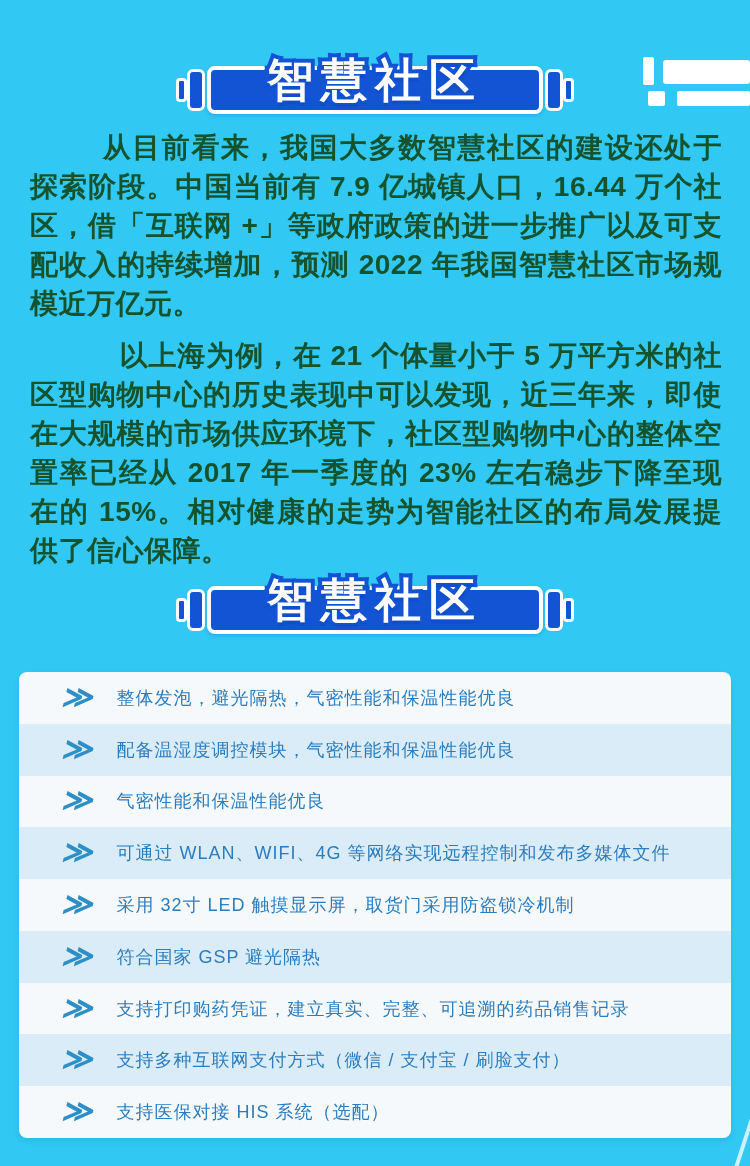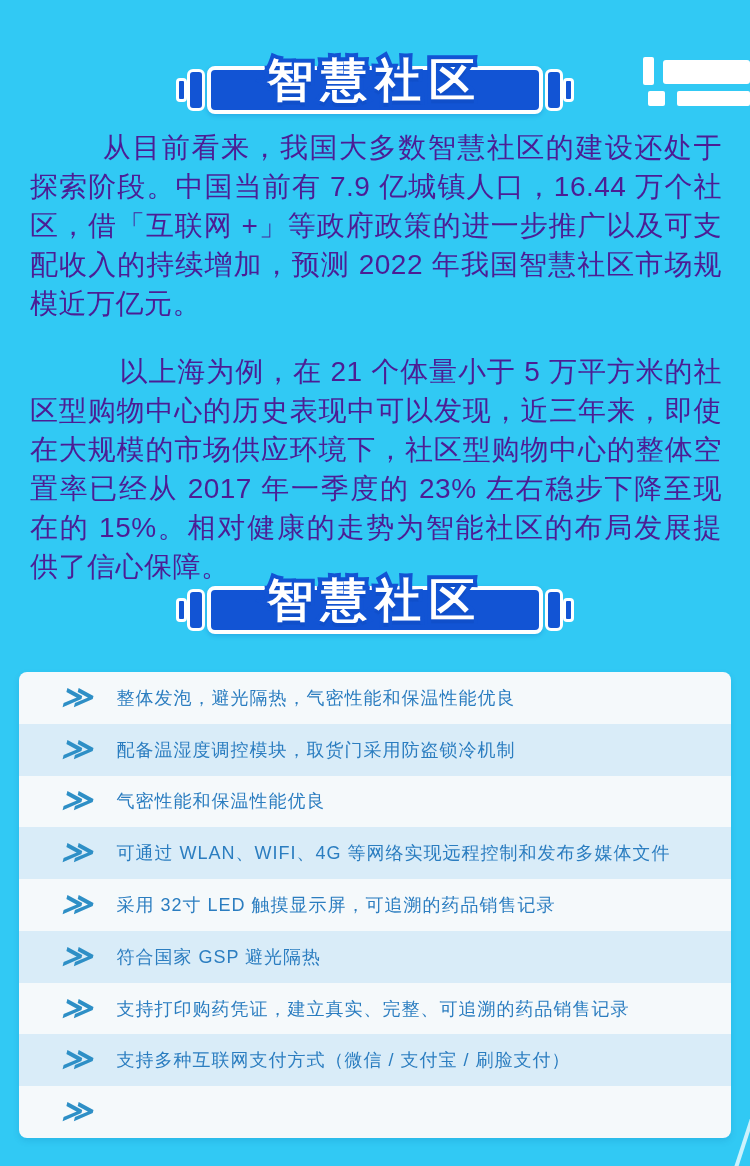--- a/index.html
+++ b/index.html
@@ -53,27 +53,28 @@
     color:#ffffff;
     -webkit-text-stroke:8px #1254d4;
     paint-order:stroke fill;
     text-shadow:0 4px 0 rgba(14,70,180,.30);
     white-space:nowrap;
   }
 
   
   .content{
     position:absolute;left:30px;right:28px;top:128px;
-    color:#4c1d95;
+    color:#14532d;
     font-size:28px;line-height:39px;
     text-align:justify;
     letter-spacing:.5px;
+    font-weight:bold;
   }
   .content p{margin:0;}
-  .content p.p2{margin-top:29px;}
+  .content p.p2{margin-top:13px;}
   .content p.p1{text-indent:2.6em;}
   .content p.p2{text-indent:3.2em;}
 
   
   .card{
     position:absolute;left:19px;top:672px;
     width:712px;height:466px;
     background:#f5f9fb;
     border-radius:8px;
     overflow:hidden;
@@ -143,46 +144,47 @@
     <div class="banner-title">智慧社区</div>
   </section>
 
   <div class="card">
     <div class="row">
       <span class="chevron">≫</span>
       <span class="row-text">整体发泡，避光隔热，气密性能和保温性能优良</span>
     </div>
     <div class="row">
       <span class="chevron">≫</span>
-      <span class="row-text">配备温湿度调控模块，取货门采用防盗锁冷机制</span>
+      <span class="row-text">配备温湿度调控模块，气密性能和保温性能优良</span>
     </div>
     <div class="row">
       <span class="chevron">≫</span>
       <span class="row-text">气密性能和保温性能优良</span>
     </div>
     <div class="row">
       <span class="chevron">≫</span>
       <span class="row-text">可通过 WLAN、WIFI、4G 等网络实现远程控制和发布多媒体文件</span>
     </div>
     <div class="row">
       <span class="chevron">≫</span>
-      <span class="row-text">采用 32寸 LED 触摸显示屏，可追溯的药品销售记录</span>
+      <span class="row-text">采用 32寸 LED 触摸显示屏，取货门采用防盗锁冷机制</span>
     </div>
     <div class="row">
       <span class="chevron">≫</span>
       <span class="row-text">符合国家 GSP 避光隔热</span>
     </div>
     <div class="row">
       <span class="chevron">≫</span>
       <span class="row-text">支持打印购药凭证，建立真实、完整、可追溯的药品销售记录</span>
     </div>
     <div class="row">
       <span class="chevron">≫</span>
       <span class="row-text">支持多种互联网支付方式（微信 / 支付宝 / 刷脸支付）</span>
     </div>
     <div class="row">
       <span class="chevron">≫</span>
+      <span class="row-text">支持医保对接 HIS 系统（选配）</span>
     </div>
   </div>
 
   <div class="diag"></div>
 
 </div>
 
 </body></html>

